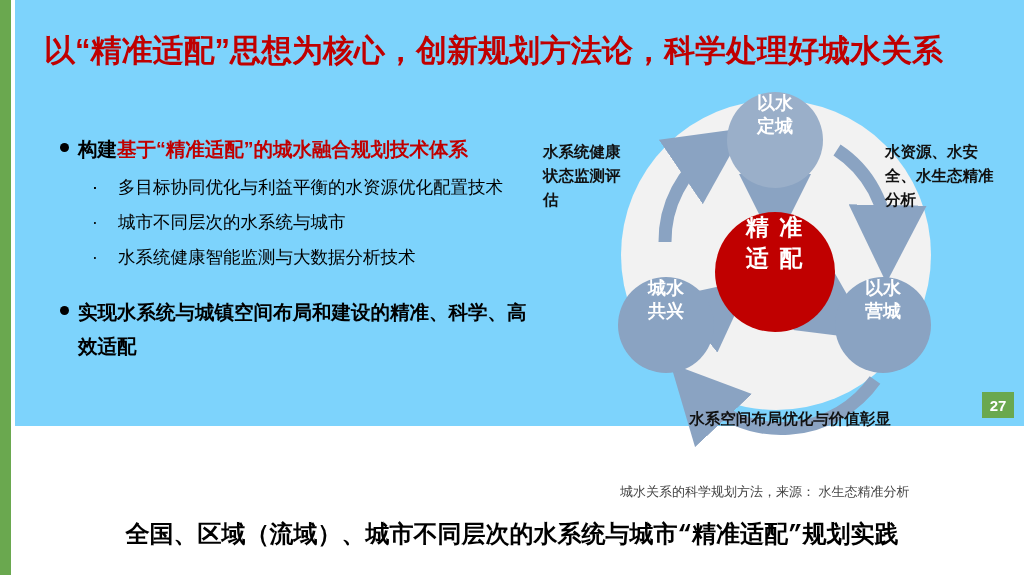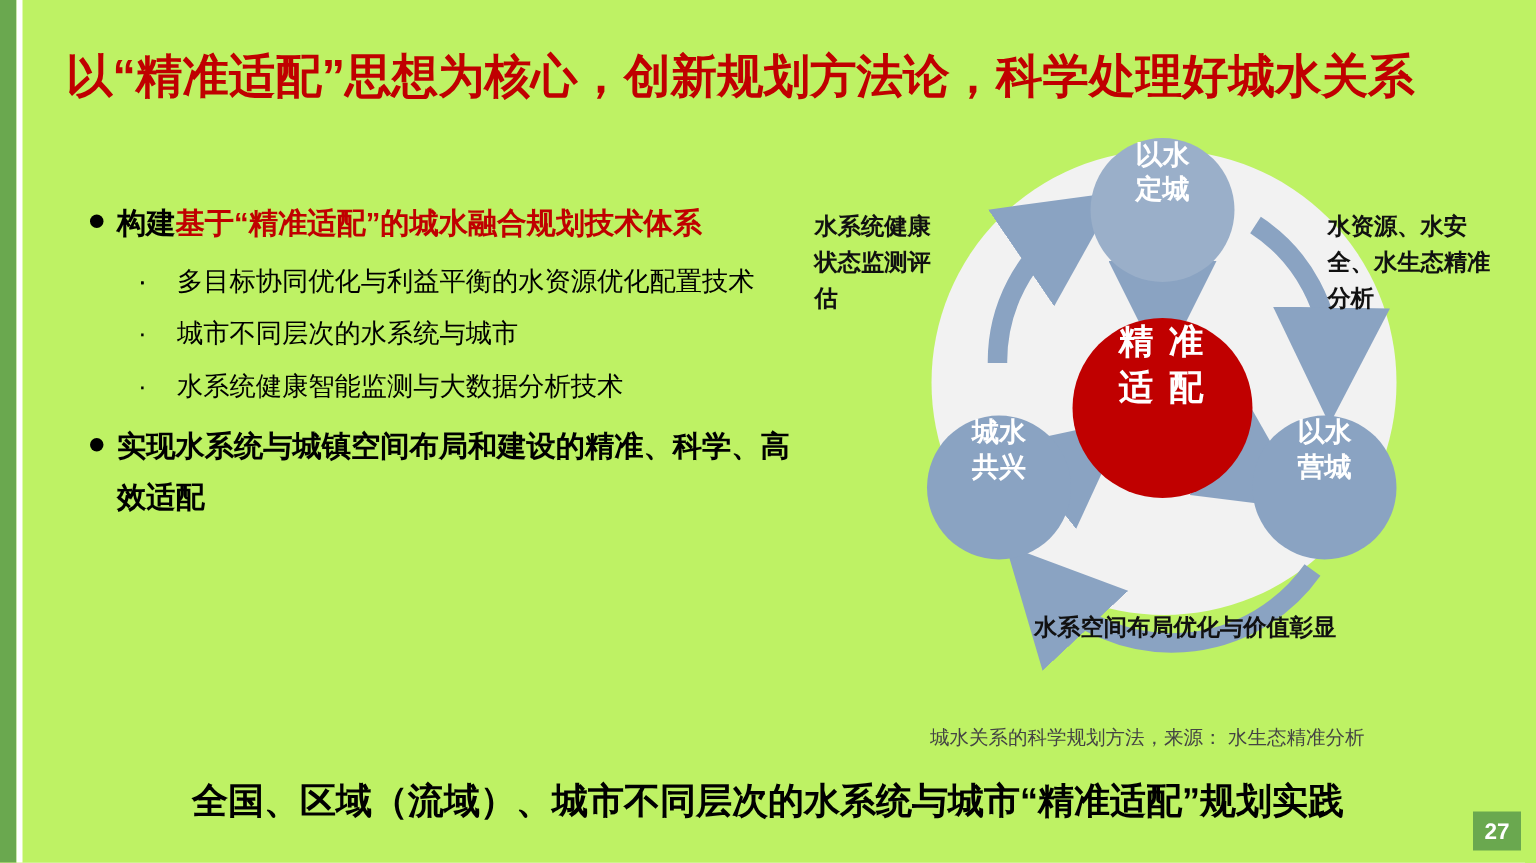--- a/index.html
+++ b/index.html
@@ -10,22 +10,22 @@
     width: 1024px;
     height: 575px;
     background: #ffffff;
     font-family: "Liberation Sans", sans-serif;
     overflow: hidden;
     position: relative;
   }
   .slide {
     position: relative;
     width: 1024px;
-    height: 575px;
-    background: #bef264;
+    height: 426px;
+    background: #7dd3fc;
   }
   
   .left-bar {
     position: absolute;
     left: 0;
     top: 0;
     width: 11px;
     height: 575px;
     background: #6aa84f;
   }
@@ -89,21 +89,21 @@
     margin-bottom: 4px;
   }
   .bullet-l2 .dash {
     position: absolute;
     left: 32px;
     top: 0px;
     font-size: 17.5px;
     color: #000000;
   }
   .gap-top {
-    margin-top: 8px;
+    margin-top: 22px;
   }
   
   .diagram {
     position: absolute;
     left: 545px;
     top: 92px;
     width: 470px;
     height: 400px;
   }
   .circle-bg {
@@ -192,20 +192,21 @@
   
   .bottom-line {
     position: absolute;
     left: 0;
     top: 518px;
     width: 1024px;
     text-align: center;
     font-size: 24px;
     font-weight: bold;
     color: #000000;
+    font-family: Liberation Mono, monospace;
   }
   .page-num {
     position: absolute;
     right: 10px;
     bottom: 8px;
     width: 32px;
     height: 26px;
     background: #6aa84f;
     color: #ffffff;
     font-size: 15px;

